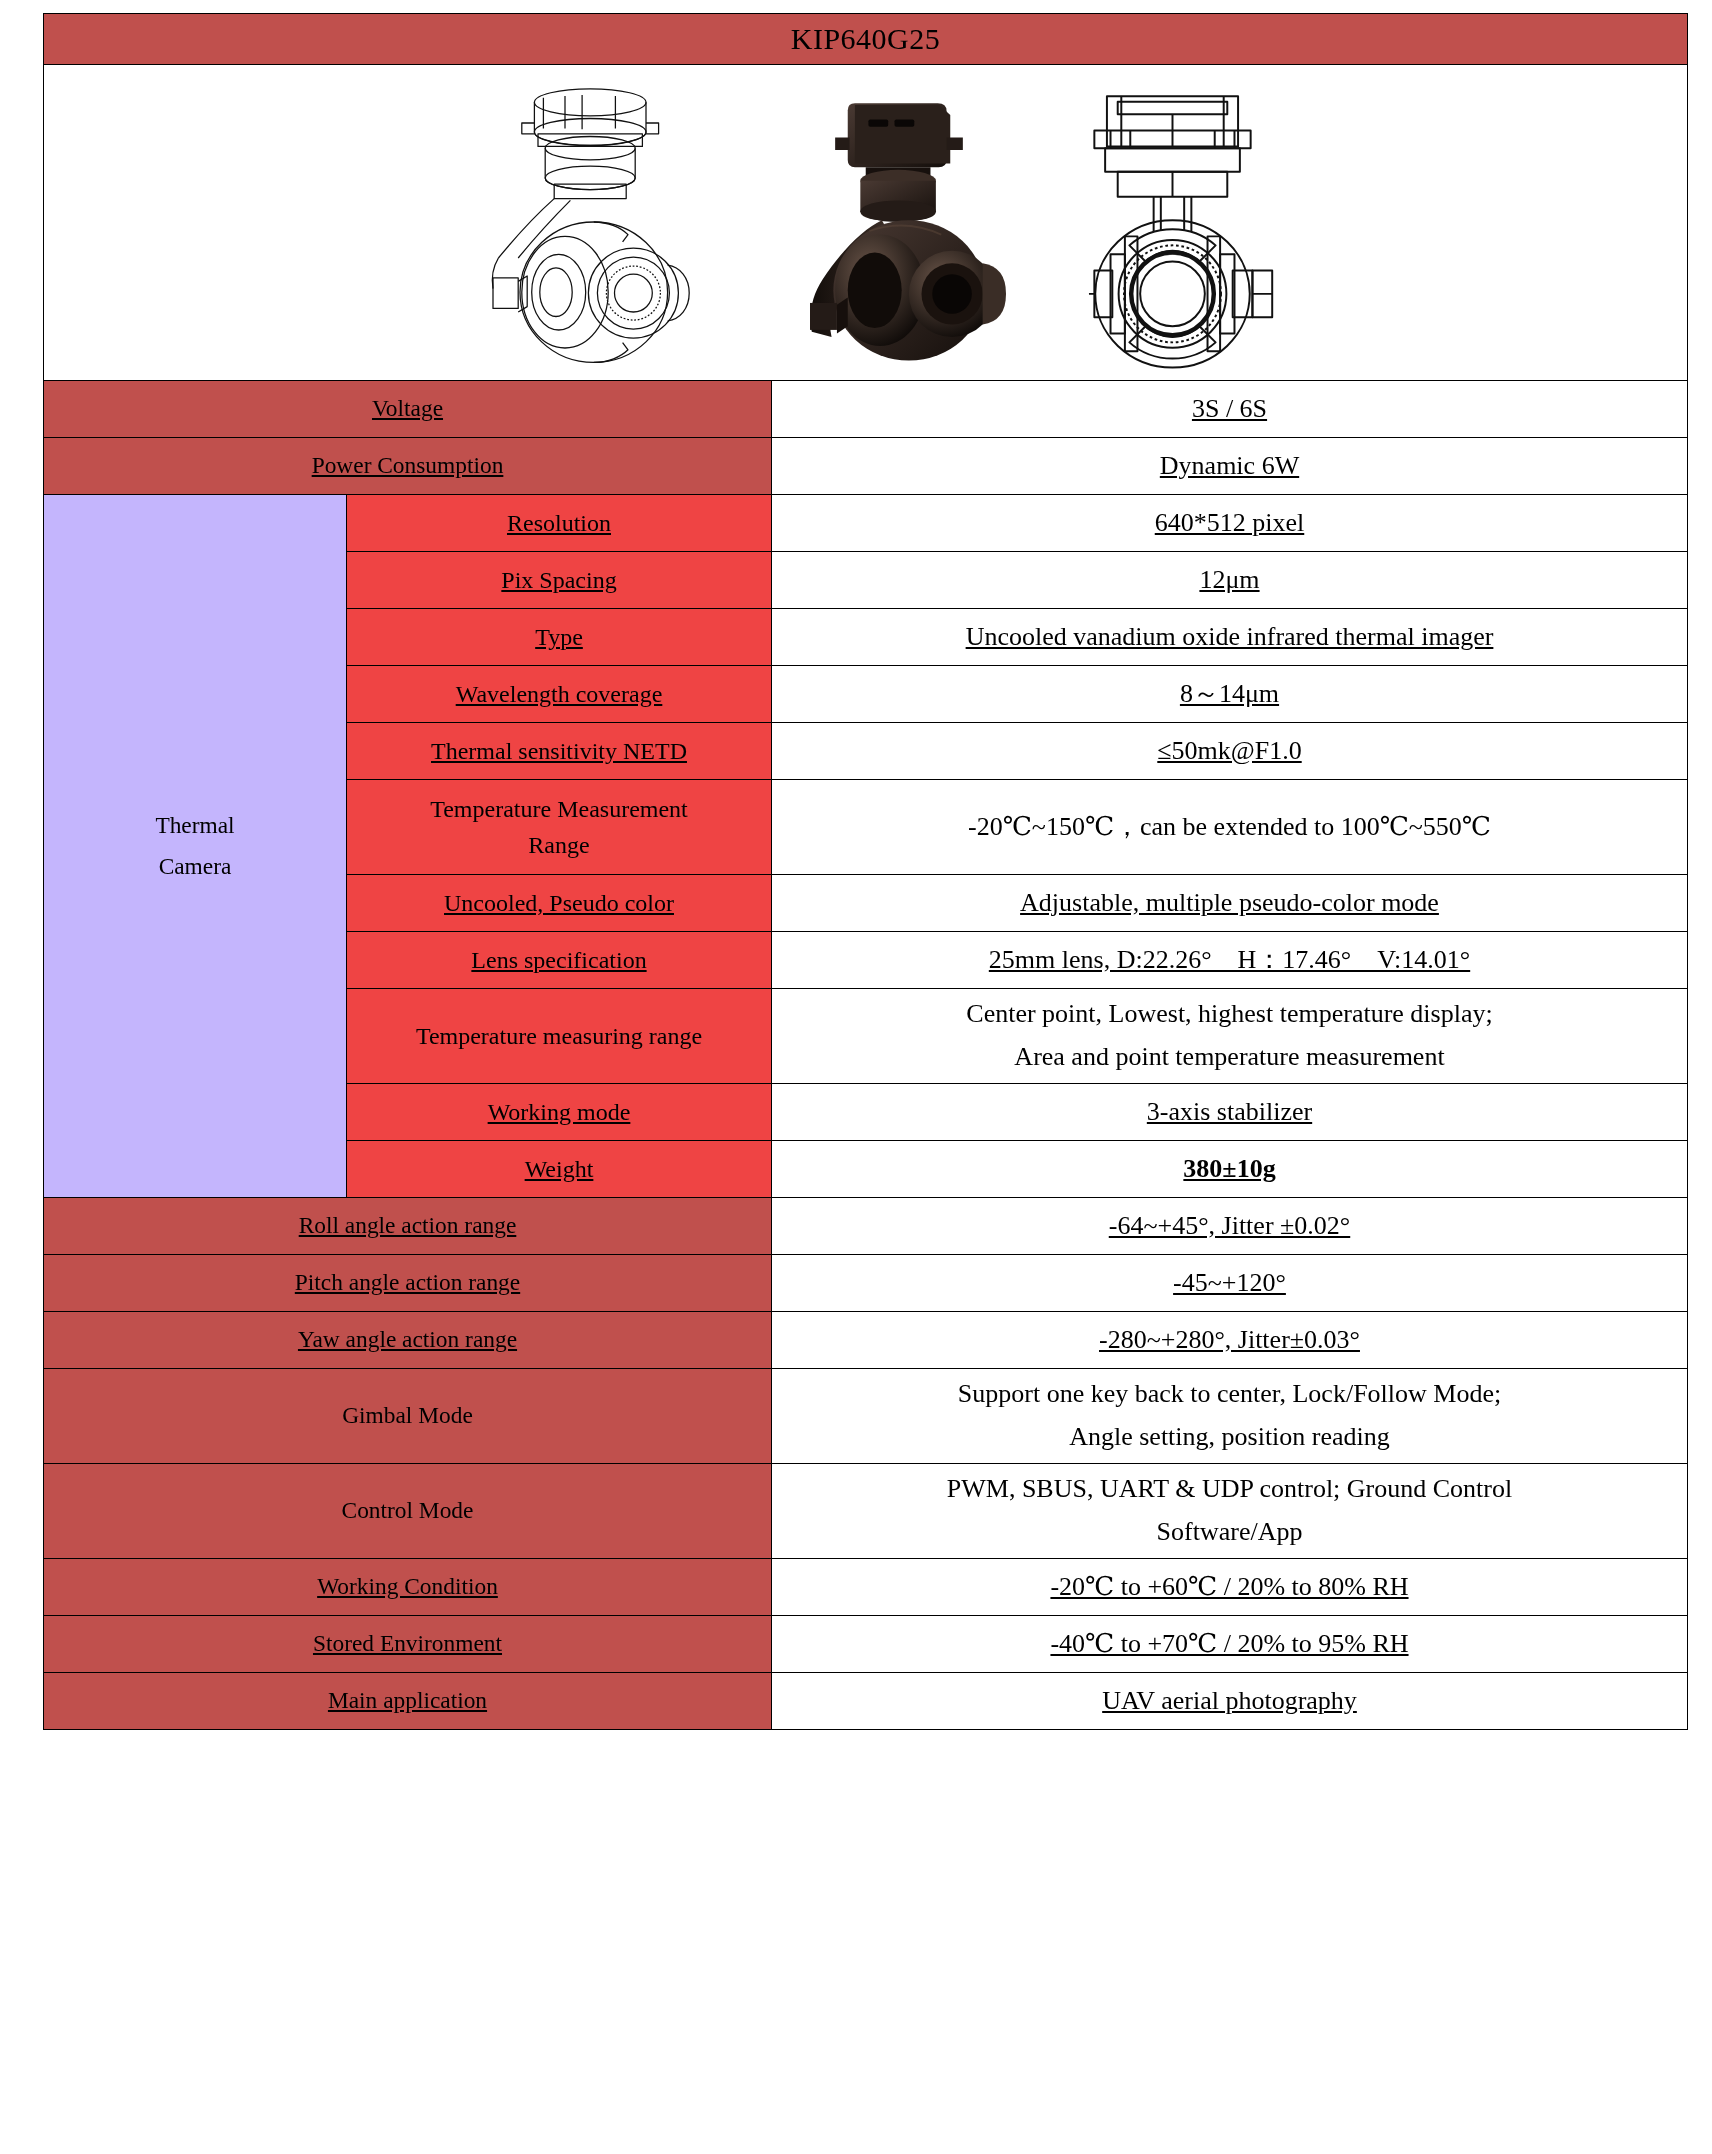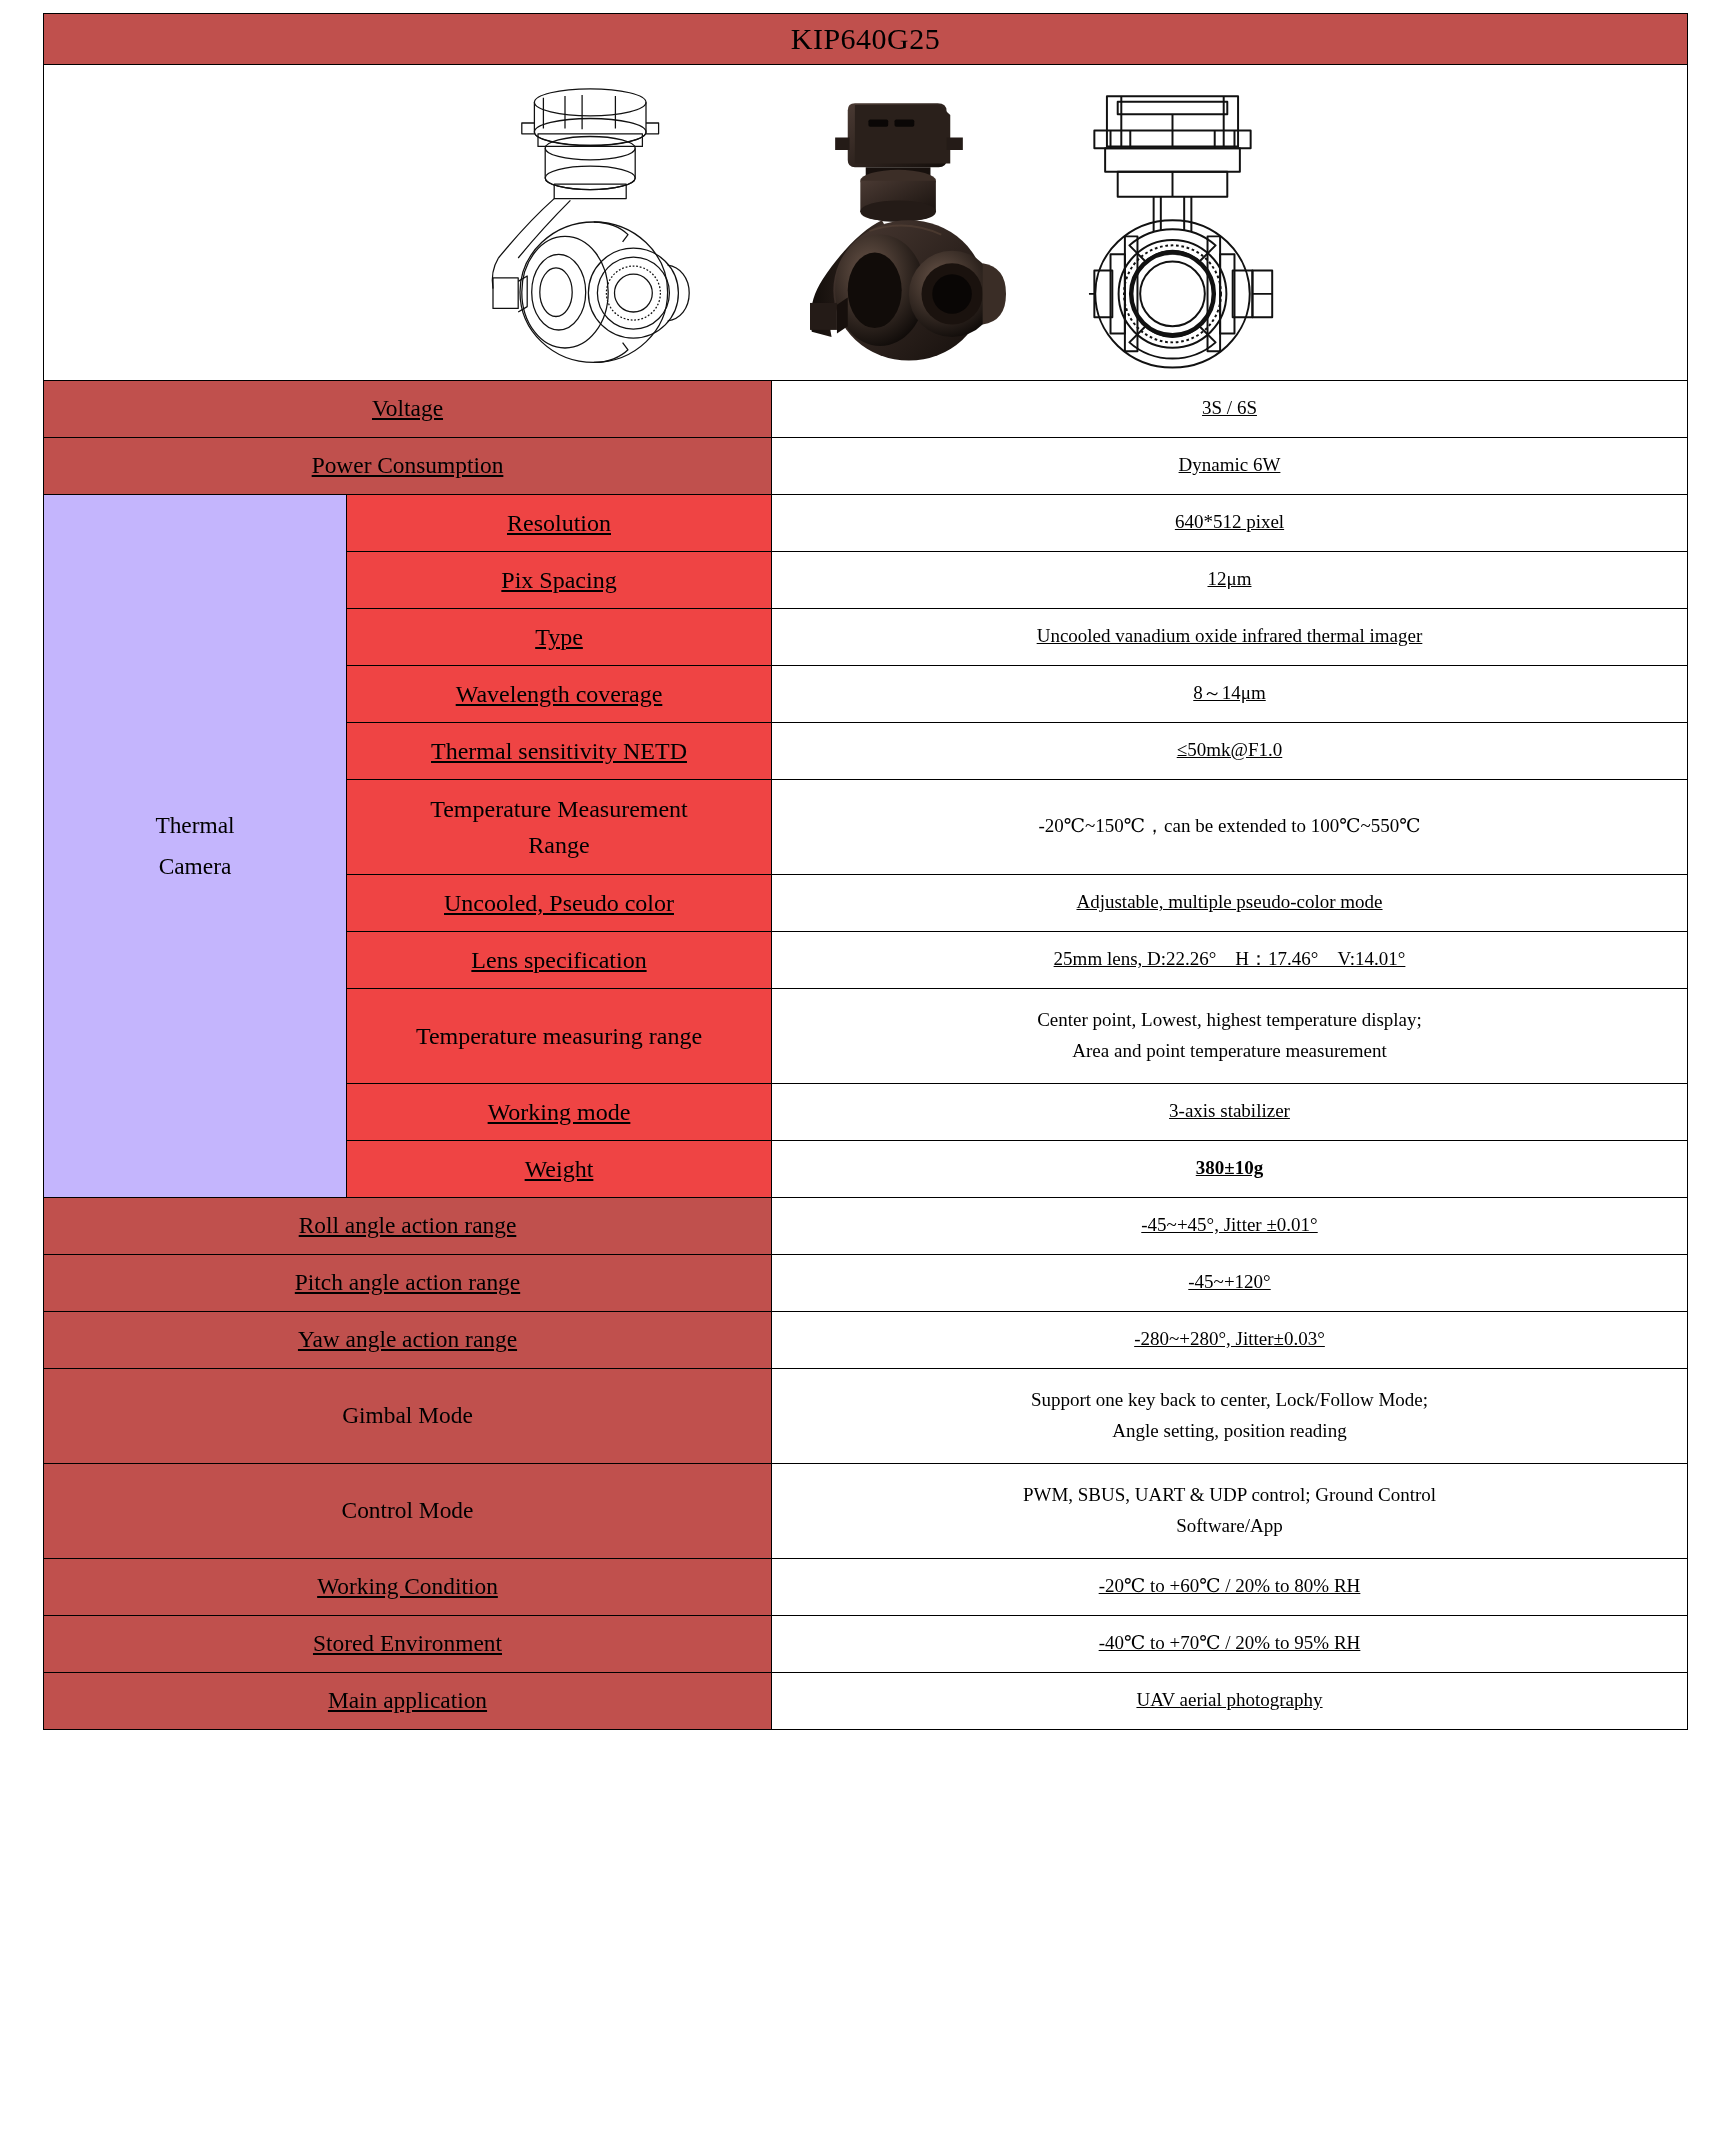--- a/index.html
+++ b/index.html
@@ -75,21 +75,21 @@
     padding: 5.4px 3.6px;
   }
   .sub-label-cell {
     background: #ef4444;
     font-size: 24px;
     line-height: 1.5;
     padding: 6.3px 5.4px;
   }
   .value-cell {
     background: #ffffff;
-    font-size: 19px;
+    font-size: 26px;
     line-height: 1.62;
     padding: 6.3px 9px;
   }
   .value-cell.bold { font-weight: bold; }
 
   .group-cell {
     background: #c4b5fd;
     font-size: 23.4px;
     line-height: 1.75;
   }
@@ -280,21 +280,21 @@
         <td class="value-cell r-std">3-axis stabilizer</td>
       </tr>
 
       <tr>
         <td class="sub-label-cell r-std">Weight</td>
         <td class="value-cell r-std bold">380±10g</td>
       </tr>
 
       <tr>
         <td class="label-cell r-std" colspan="2">Roll angle action range</td>
-        <td class="value-cell r-std">-45~+45°, Jitter ±0.01°</td>
+        <td class="value-cell r-std">-64~+45°, Jitter ±0.02°</td>
       </tr>
 
       <tr>
         <td class="label-cell r-std" colspan="2">Pitch angle action range</td>
         <td class="value-cell r-std">-45~+120°</td>
       </tr>
 
       <tr>
         <td class="label-cell r-std" colspan="2">Yaw angle action range</td>
         <td class="value-cell r-std">-280~+280°, Jitter±0.03°</td>

